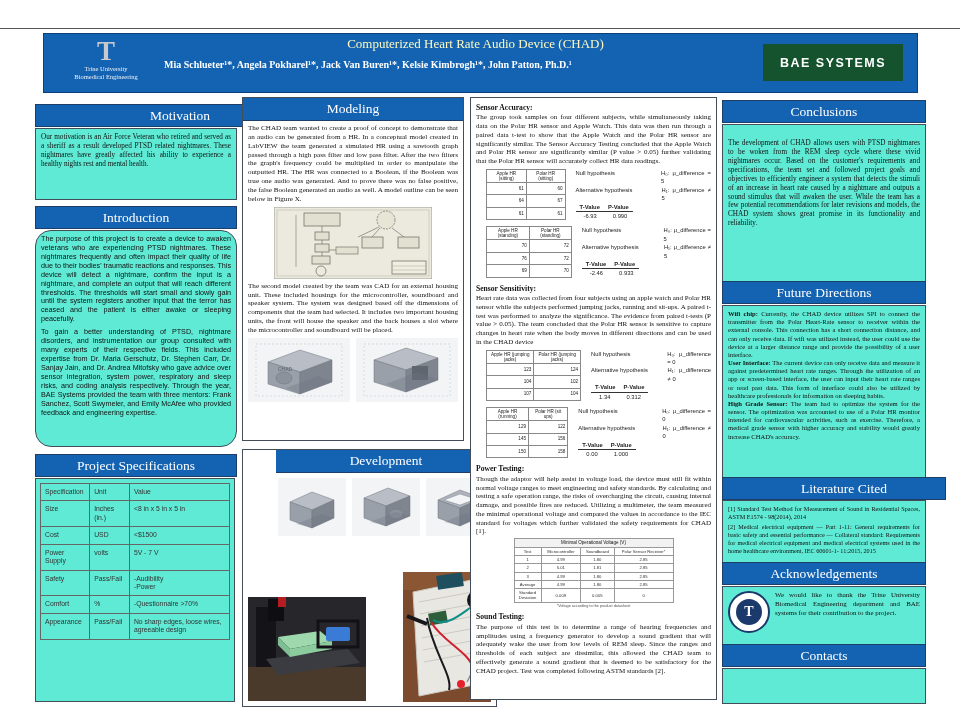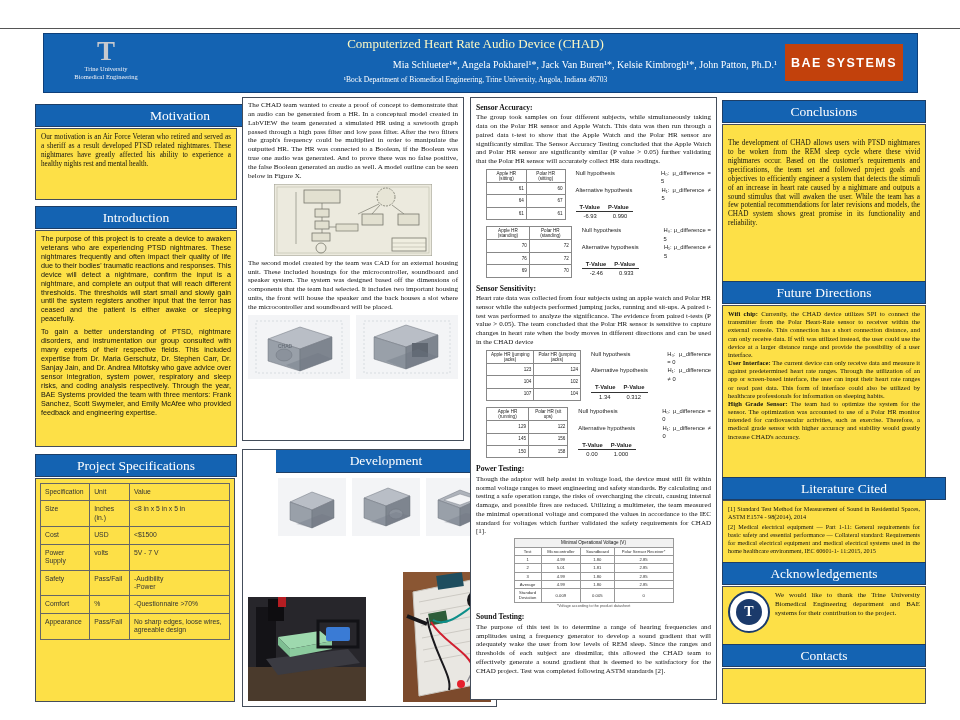--- a/index.html
+++ b/index.html
@@ -7,36 +7,36 @@
        font-family:"Liberation Serif",serif;color:#111;overflow:hidden;}
   .topline{position:absolute;top:28px;left:0;width:960px;height:1px;background:#555;}
 
   
   .header{position:absolute;left:43px;top:33px;width:873px;height:58px;
           background:#1463b2;border:1px solid #0d3f7a;}
   .trine{position:absolute;left:10px;top:3px;width:104px;text-align:center;color:#eef0f6;}
   .trine .t{font-size:27px;font-weight:bold;color:#c7c9ce;line-height:1.05;font-family:"Liberation Serif",serif;}
   .trine .ln{font-size:6.5px;line-height:1.25;}
   .htitle{position:absolute;left:140px;right:150px;top:2px;text-align:center;color:#fef9c3;font-size:13px;white-space:nowrap;}
-  .hauthors{position:absolute;left:120px;right:140px;top:25px;text-align:right;color:#fff;font-size:10px;font-weight:normal;white-space:nowrap;}
+  .hauthors{position:absolute;left:120px;right:140px;top:25px;text-align:left;color:#fff;font-size:10px;font-weight:bold;white-space:nowrap;}
   .haffil{position:absolute;left:140px;right:150px;top:41px;text-align:center;color:#fff;font-size:7.5px;}
-  .bae{position:absolute;right:14px;top:10px;width:118px;height:37px;background:#c2410c;color:#fff;
+  .bae{position:absolute;right:14px;top:10px;width:140px;height:37px;background:#14532d;color:#fff;
        display:flex;align-items:center;justify-content:center;
        font-family:"Liberation Sans",sans-serif;font-weight:bold;font-size:12.5px;letter-spacing:1.5px;}
 
   
   .sec{position:absolute;background:#1463b2;border:1px solid #1d3e66;color:#fff;text-align:center;
        font-size:13.5px;height:21px;line-height:21px;font-family:"Liberation Serif",serif;}
-  .bx{position:absolute;background:#fde047;border:1px solid #444d5a;padding:4px 5px;
+  .bx{position:absolute;background:#5eead4;border:1px solid #444d5a;padding:4px 5px;
       font-size:7.2px;line-height:1.24;text-align:justify;overflow:hidden;}
   .panel{position:absolute;background:#fff;border:1px solid #444d5a;overflow:hidden;}
   .panel .psec{background:#1463b2;border-bottom:1px solid #1d3e66;color:#fff;text-align:center;
        font-size:13.5px;height:22px;line-height:22px;}
   .panel .pbody{padding:3px 5px;font-size:7.1px;line-height:1.25;text-align:justify;}
-  .sans{font-family:"Liberation Sans",sans-serif;}
+  .sans{font-family:"Liberation Sans",sans-serif;border-radius:16px;}
   .para{margin-bottom:4px;}
 
   
   .spec{border-collapse:collapse;width:100%;font-family:"Liberation Sans",sans-serif;font-size:6.8px;color:#333;}
   .spec th,.spec td{border:1px solid #666;padding:4px 4px;text-align:left;vertical-align:top;
                     font-weight:normal;white-space:pre-line;}
   .spec th{color:#333;}
 
   
   .sg{display:flex;gap:10px;margin:3px 0 6px 10px;font-family:"Liberation Sans",sans-serif;}
@@ -84,21 +84,20 @@
 <div class="topline"></div>
 
 <div class="header">
   <div class="trine">
     <div class="t">T</div>
     <div class="ln">Trine University</div>
     <div class="ln">Biomedical Engineering</div>
   </div>
   <div class="htitle">Computerized Heart Rate Audio Device (CHAD)</div>
   <div class="hauthors">Mia Schlueter¹*, Angela Pokharel¹*, Jack Van Buren¹*, Kelsie Kimbrogh¹*,  John Patton, Ph.D.¹</div>
-  <div class="haffil">¹Bock Department of Biomedical Engineering, Trine University, Angola, Indiana 46703</div>
   <div class="bae">BAE SYSTEMS</div>
 </div>
 
 <div class="sec" style="left:35px;top:104px;width:200px;padding-left:44px;">Motivation</div>
 <div class="bx" style="left:35px;top:128px;width:190px;height:62px;">Our motivation is an Air Force Veteran who retired and served as a sheriff as a result developed PTSD related nightmares. These nightmares have greatly affected his ability to experience a healthy nights rest and mental health.</div>
 
 <div class="sec" style="left:35px;top:206px;width:200px;">Introduction</div>
 <div class="bx sans" style="left:35px;top:230px;width:190px;height:207px;">
   <div class="para">The purpose of this project is to create a device to awaken veterans who are experiencing PTSD nightmares. These nightmares frequently and often impact their quality of life due to their bodies' traumatic reactions and responses. This device will detect a nightmare, confirm the input is a nightmare, and complete an output that will reach different thresholds. The thresholds will start small and slowly gain until the system registers another input that the terror has ceased and the patient is either awake or sleeping peacefully.</div>
   <div>To gain a better understanding of PTSD, nightmare disorders, and instrumentation our group consulted with many experts of their respective fields. This included expertise from Dr. Maria Gerschutz, Dr. Stephen Carr, Dr. Sanjay Jain, and Dr. Andrea Mitofsky who gave advice over sensor integration, system power, respiratory and sleep risks, and coding analysis respectively. Through the year, BAE Systems provided the team with three mentors: Frank Sanchez, Scott Swymeler, and Emily McAfee who provided feedback and engineering expertise.</div>
@@ -144,20 +143,21 @@
         <tr>
           <td>Appearance</td>
           <td>Pass/Fail</td>
           <td>No sharp edges, loose wires, agreeable design</td>
         </tr>
       </tbody>
   </table>
 </div>
 
 <div class="panel" style="left:242px;top:97px;width:220px;height:342px;">
+  <div class="psec">Modeling</div>
   <div class="pbody">
     <div>The CHAD team wanted to create a proof of concept to demonstrate that an audio can be generated from a HR. In a conceptual model created in LabVIEW the team generated a simulated HR using a sawtooth graph passed through a high pass filter and low pass filter. After the two filters the graph's frequency could be multiplied in order to manipulate the outputted HR. The HR was connected to a Boolean, if the Boolean was true one audio was generated. And to prove there was no false positive, the false Boolean generated an audio as well. A model outline can be seen below in Figure X.</div>
     <div class="figwrap">
       <svg width="158" height="72" viewBox="0 0 158 72">
         <rect x="0" y="0" width="158" height="72" fill="#ecead e"></rect>
         <rect x="0" y="0" width="158" height="72" fill="#eceade" stroke="#9a9a8e"></rect>
         <rect x="3" y="3" width="152" height="66" fill="none" stroke="#c4c2b2" stroke-width="0.7"></rect>
         <line x1="22" y1="8" x2="22" y2="60" stroke="#8a8a7e" stroke-width="0.7"></line>
         <rect x="30" y="6" width="36" height="13" fill="#e2e0d0" stroke="#77776b" stroke-width="0.8"></rect>
         <rect x="41" y="25" width="14" height="8" fill="#e2e0d0" stroke="#77776b" stroke-width="0.8"></rect>

